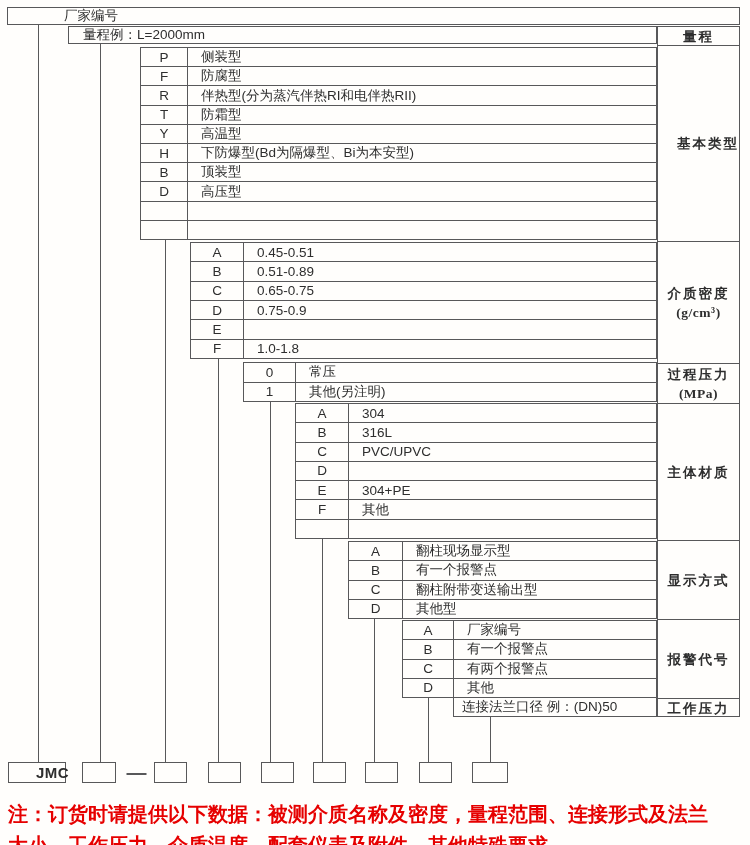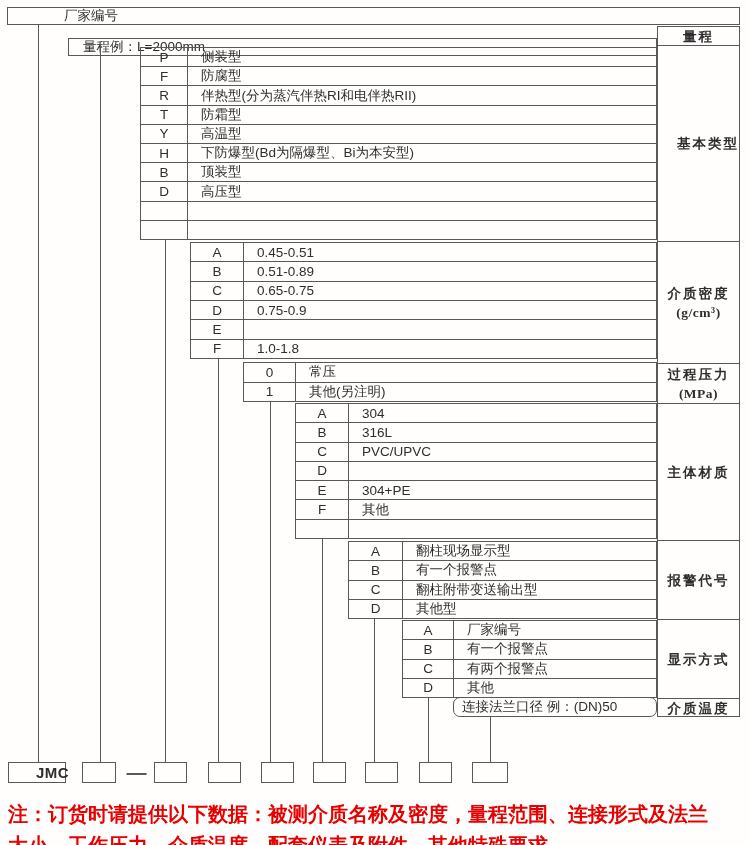--- a/index.html
+++ b/index.html
@@ -41,21 +41,21 @@
 </style>
 </head>
 <body>
 
 <div id="stage">
 
   <div class="box hdr-text" style="left:7px;top:7px;width:733px;height:18px;padding-left:56px;">
     <span>厂家编号</span>
   </div>
 
-  <div class="box hdr-text" style="left:68px;top:26px;width:589px;height:18px;padding-left:14px;margin-top:12px;">
+  <div class="box hdr-text" style="left:68px;top:26px;width:589px;height:18px;padding-left:14px;">
     <span>量程例：L=2000mm</span>
   </div>
 
   <div class="box cat-strip" style="left:657px;top:26px;width:83px;height:691px;">
     <div class="cat" style="height:18px;">
       <span>量程</span>
     </div>
     <div class="cat" style="height:196px;align-items:flex-end;">
       <span>基本类型</span>
     </div>
@@ -64,27 +64,27 @@
       <span class="sub">(g/cm³)</span>
     </div>
     <div class="cat" style="height:40px;">
       <span>过程压力</span>
       <span class="sub">(MPa)</span>
     </div>
     <div class="cat" style="height:137px;">
       <span>主体材质</span>
     </div>
     <div class="cat" style="height:79px;">
+      <span>显示方式</span>
+    </div>
+    <div class="cat" style="height:79px;">
       <span>报警代号</span>
     </div>
-    <div class="cat" style="height:79px;">
-      <span>显示方式</span>
-    </div>
     <div class="cat" style="flex:1;">
-      <span>介质温度</span>
+      <span>工作压力</span>
     </div>
   </div>
 
   <div class="box block b-basic" style="left:140px;top:47px;width:517px;height:193px;">
     <div class="row">
         <div class="code">P</div>
         <div class="desc">侧装型</div>
       </div>
     <div class="row">
         <div class="code">F</div>
@@ -222,21 +222,21 @@
     <div class="row">
         <div class="code">C</div>
         <div class="desc">有两个报警点</div>
       </div>
     <div class="row">
         <div class="code">D</div>
         <div class="desc">其他</div>
       </div>
   </div>
 
-  <div class="box hdr-text" style="left:453px;top:697px;width:204px;height:20px;padding-left:8px;border-radius:7px;">
+  <div class="box hdr-text" style="left:453px;top:697px;width:204px;height:20px;padding-left:8px;">
     <span>连接法兰口径 例：(DN)50</span>
   </div>
 
   <div class="vl" style="left:38px;top:24px;height:738px;"></div>
   <div class="vl" style="left:100px;top:44px;height:718px;"></div>
   <div class="vl" style="left:165px;top:240px;height:522px;"></div>
   <div class="vl" style="left:218px;top:359px;height:403px;"></div>
   <div class="vl" style="left:270px;top:402px;height:360px;"></div>
   <div class="vl" style="left:322px;top:539px;height:223px;"></div>
   <div class="vl" style="left:374px;top:619px;height:143px;"></div>

